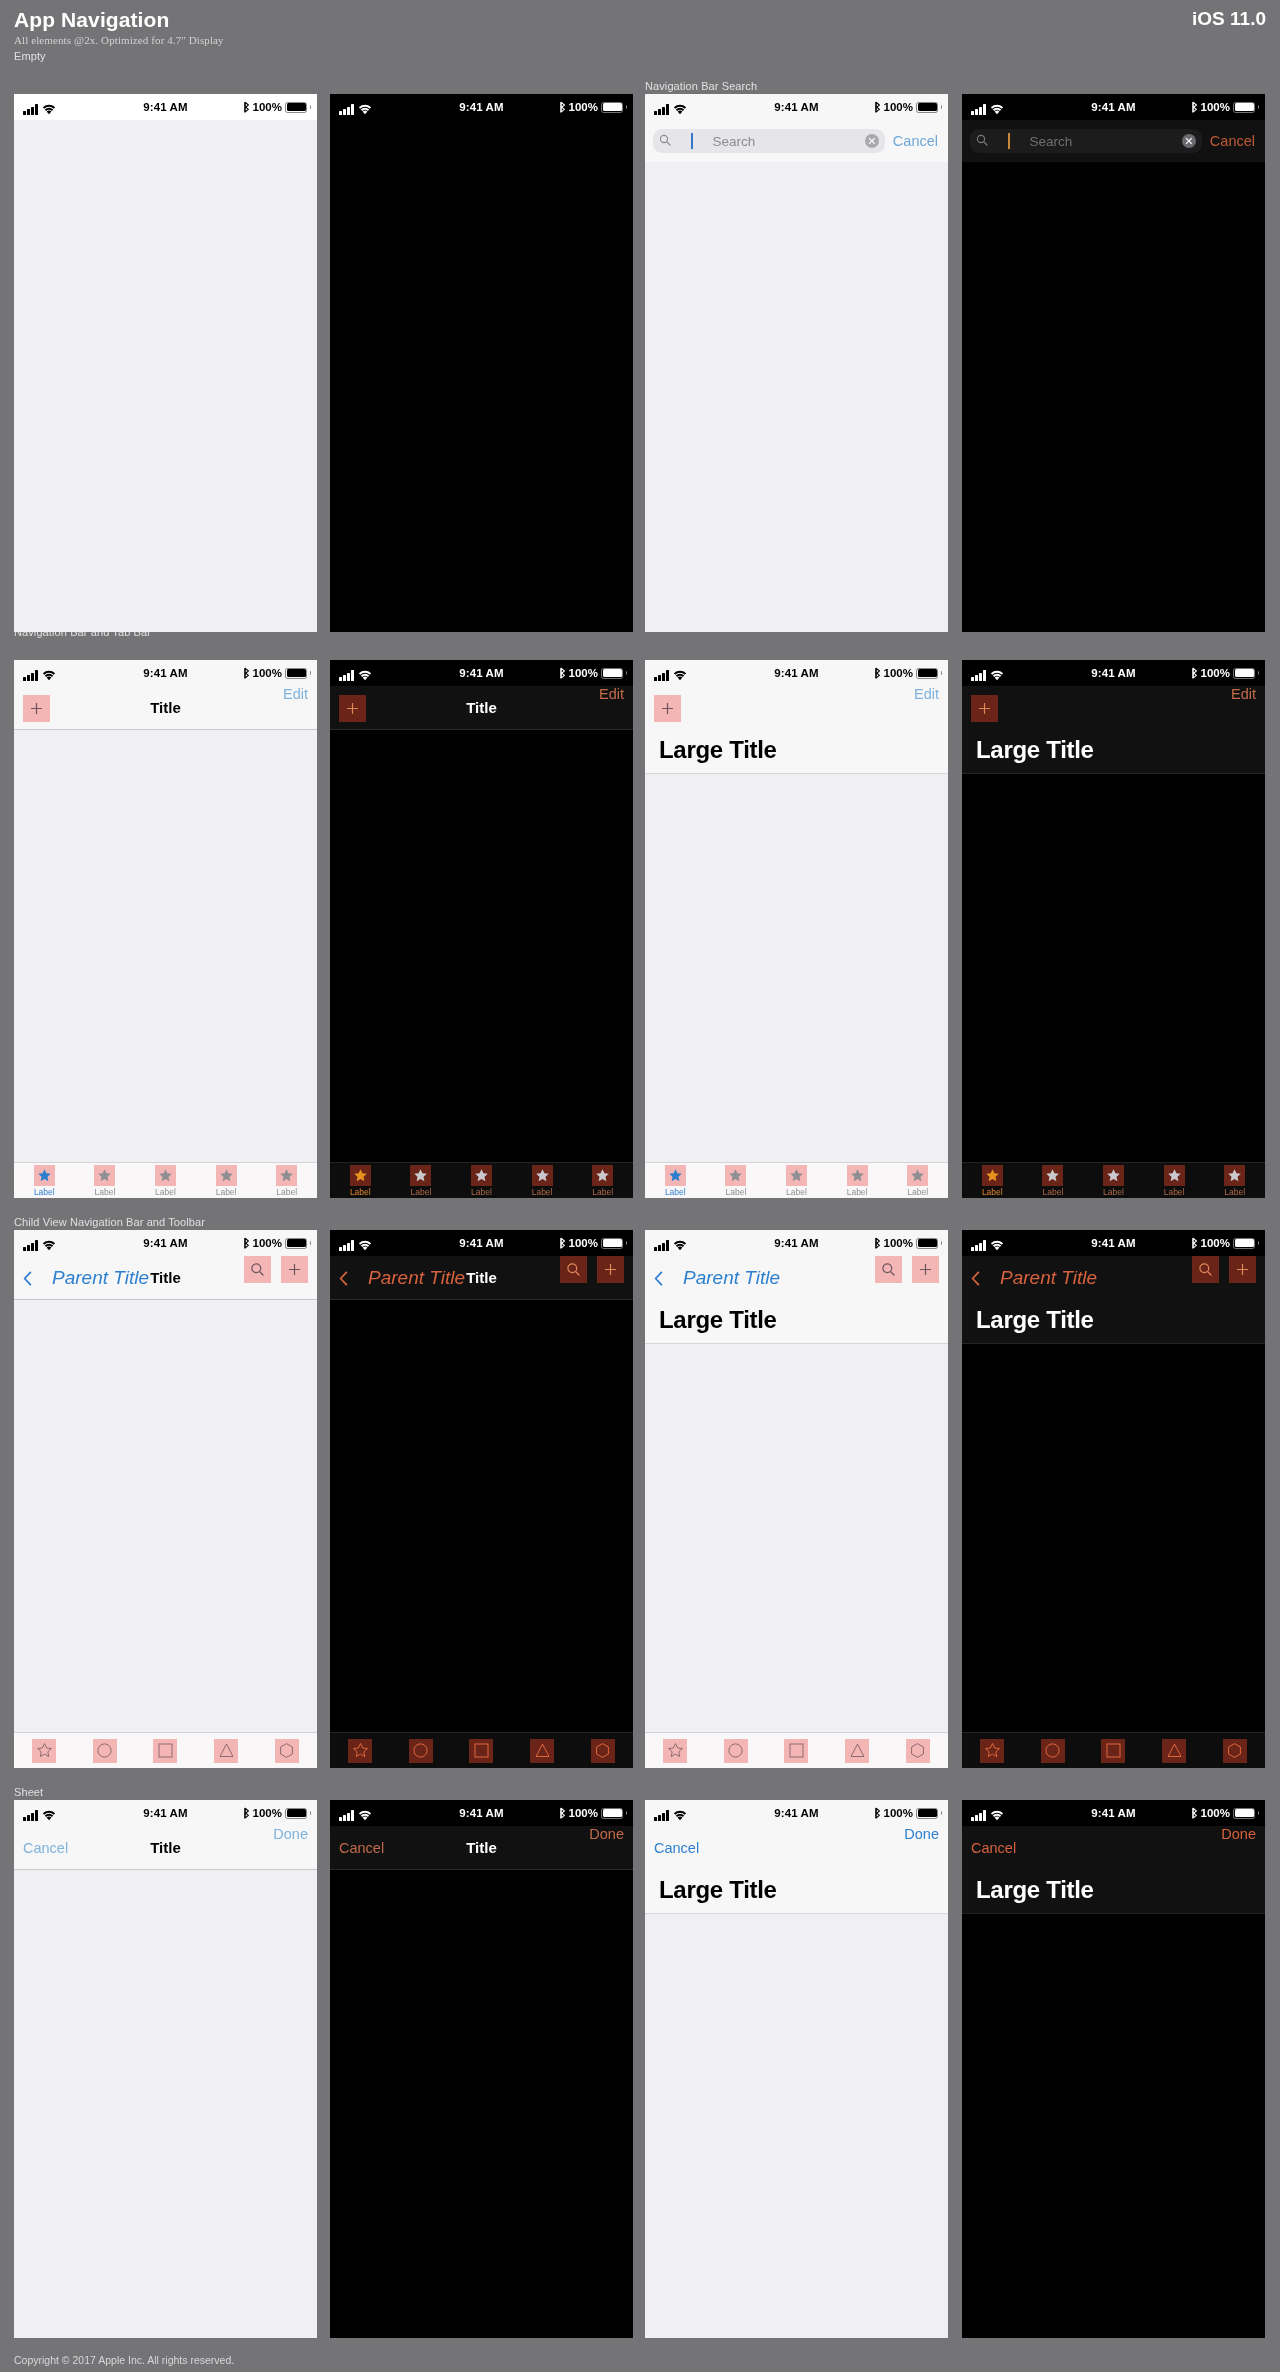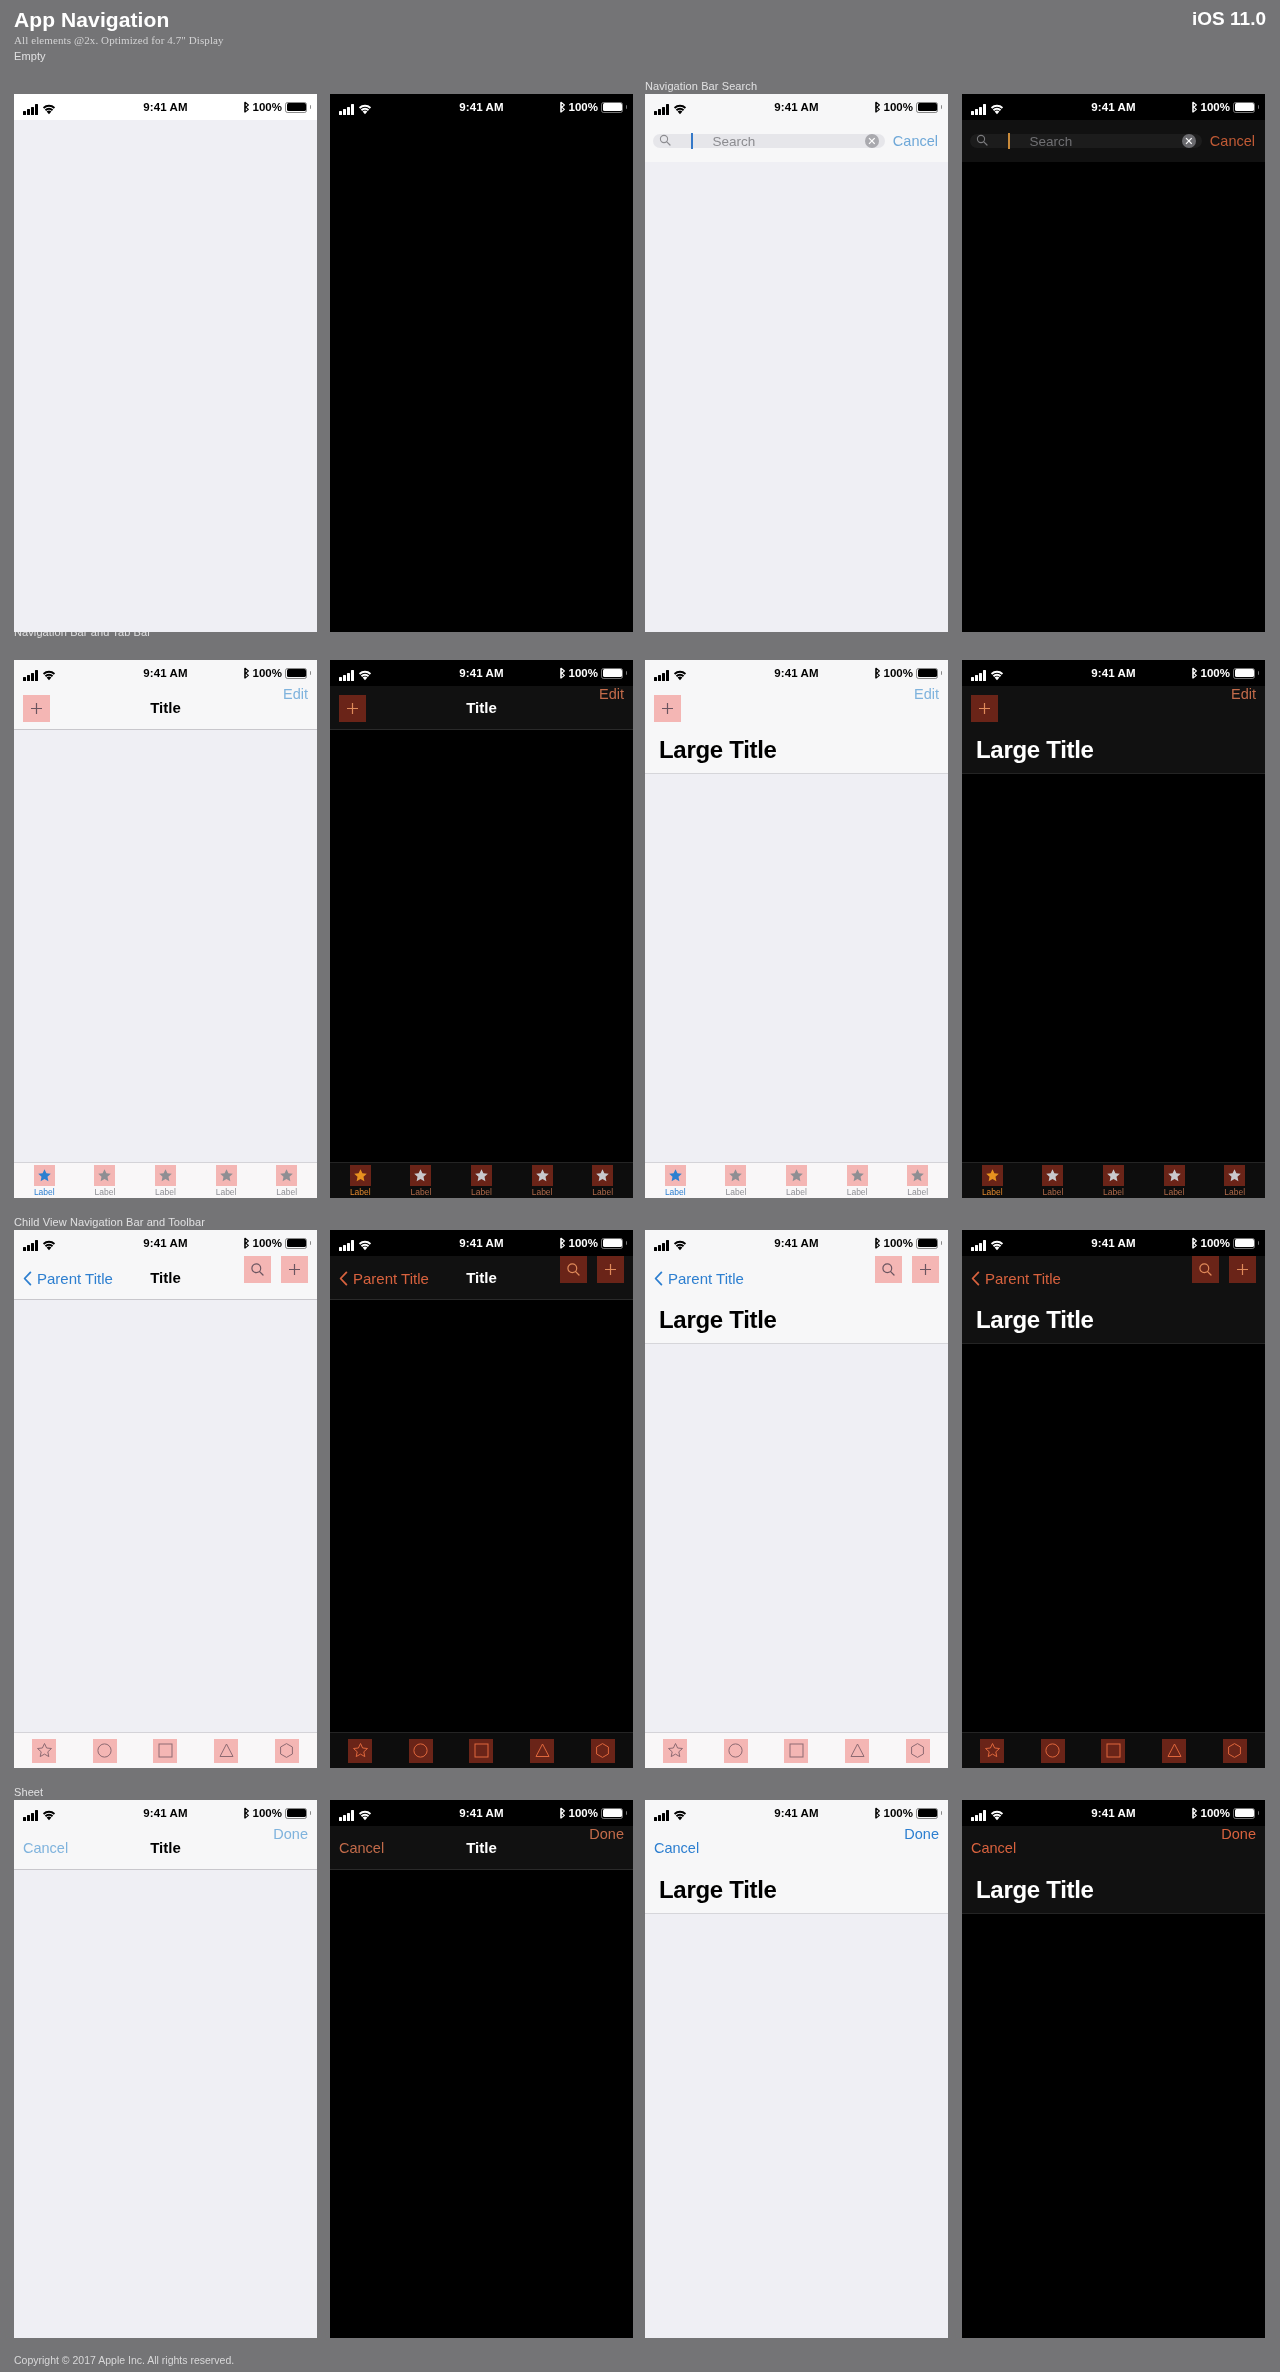--- a/index.html
+++ b/index.html
@@ -102,21 +102,21 @@
   .nav-title.dark  { color: #fff; }
   .nav-left  { position: absolute; left: 9px; top: 0; height: 44px; display:flex; align-items:center; gap:4px;}
   .nav-right { position: absolute; right: 9px; top: 0; height: 44px; display:flex; align-items:flex-start; gap:10px;}
   .nav-action { font-size: 14.5px; }
   .nav-action.light { color: #7fb3dd; }
   .nav-action.dark  { color: #c26b4a; }
   .nav-action.blue  { color: #2d7fd0; }
   .nav-action.red   { color: #d8623e; }
 
   .back-chev { display:flex; align-items:center; }
-  .parent-title { font-size: 15px; margin-left: 1px; }
+  .parent-title { font-size: 19px; margin-left: 16px; font-style: italic; }
 
   
   .bbi {
     width: 27px; height: 27px; display:flex; align-items:center; justify-content:center;
   }
   .bbi.light { background: #f4b6b4; }
   .bbi.dark  { background: #6a2418; }
   .bbi svg { display:block; }
 
   
@@ -130,21 +130,21 @@
   .lt-wrap.dark  { border-bottom: 1px solid #242424; }
 
   
   .searchbar {
     position: relative; height: 42px; width: 100%;
     display: flex; align-items: center; padding: 0 8px; gap: 8px;
   }
   .searchbar.light { background: #f7f7f8; }
   .searchbar.dark  { background: #111111; }
   .searchfield {
-    flex: 1; height: 14px; border-radius: 9px;
+    flex: 1; height: 24px; border-radius: 9px;
     display: flex; align-items: center; padding: 0 6px; gap: 20px;
     position: relative;
   }
   .searchfield.light { background: #e6e6ea; }
   .searchfield.dark  { background: #1c1c1c; }
   .sf-placeholder { font-size: 13.5px; }
   .sf-placeholder.light { color: #8c8c90; }
   .sf-placeholder.dark  { color: #6f6f72; }
   .caret { width: 1.5px; height: 16px; }
   .caret.light { background: #3478c8; }

